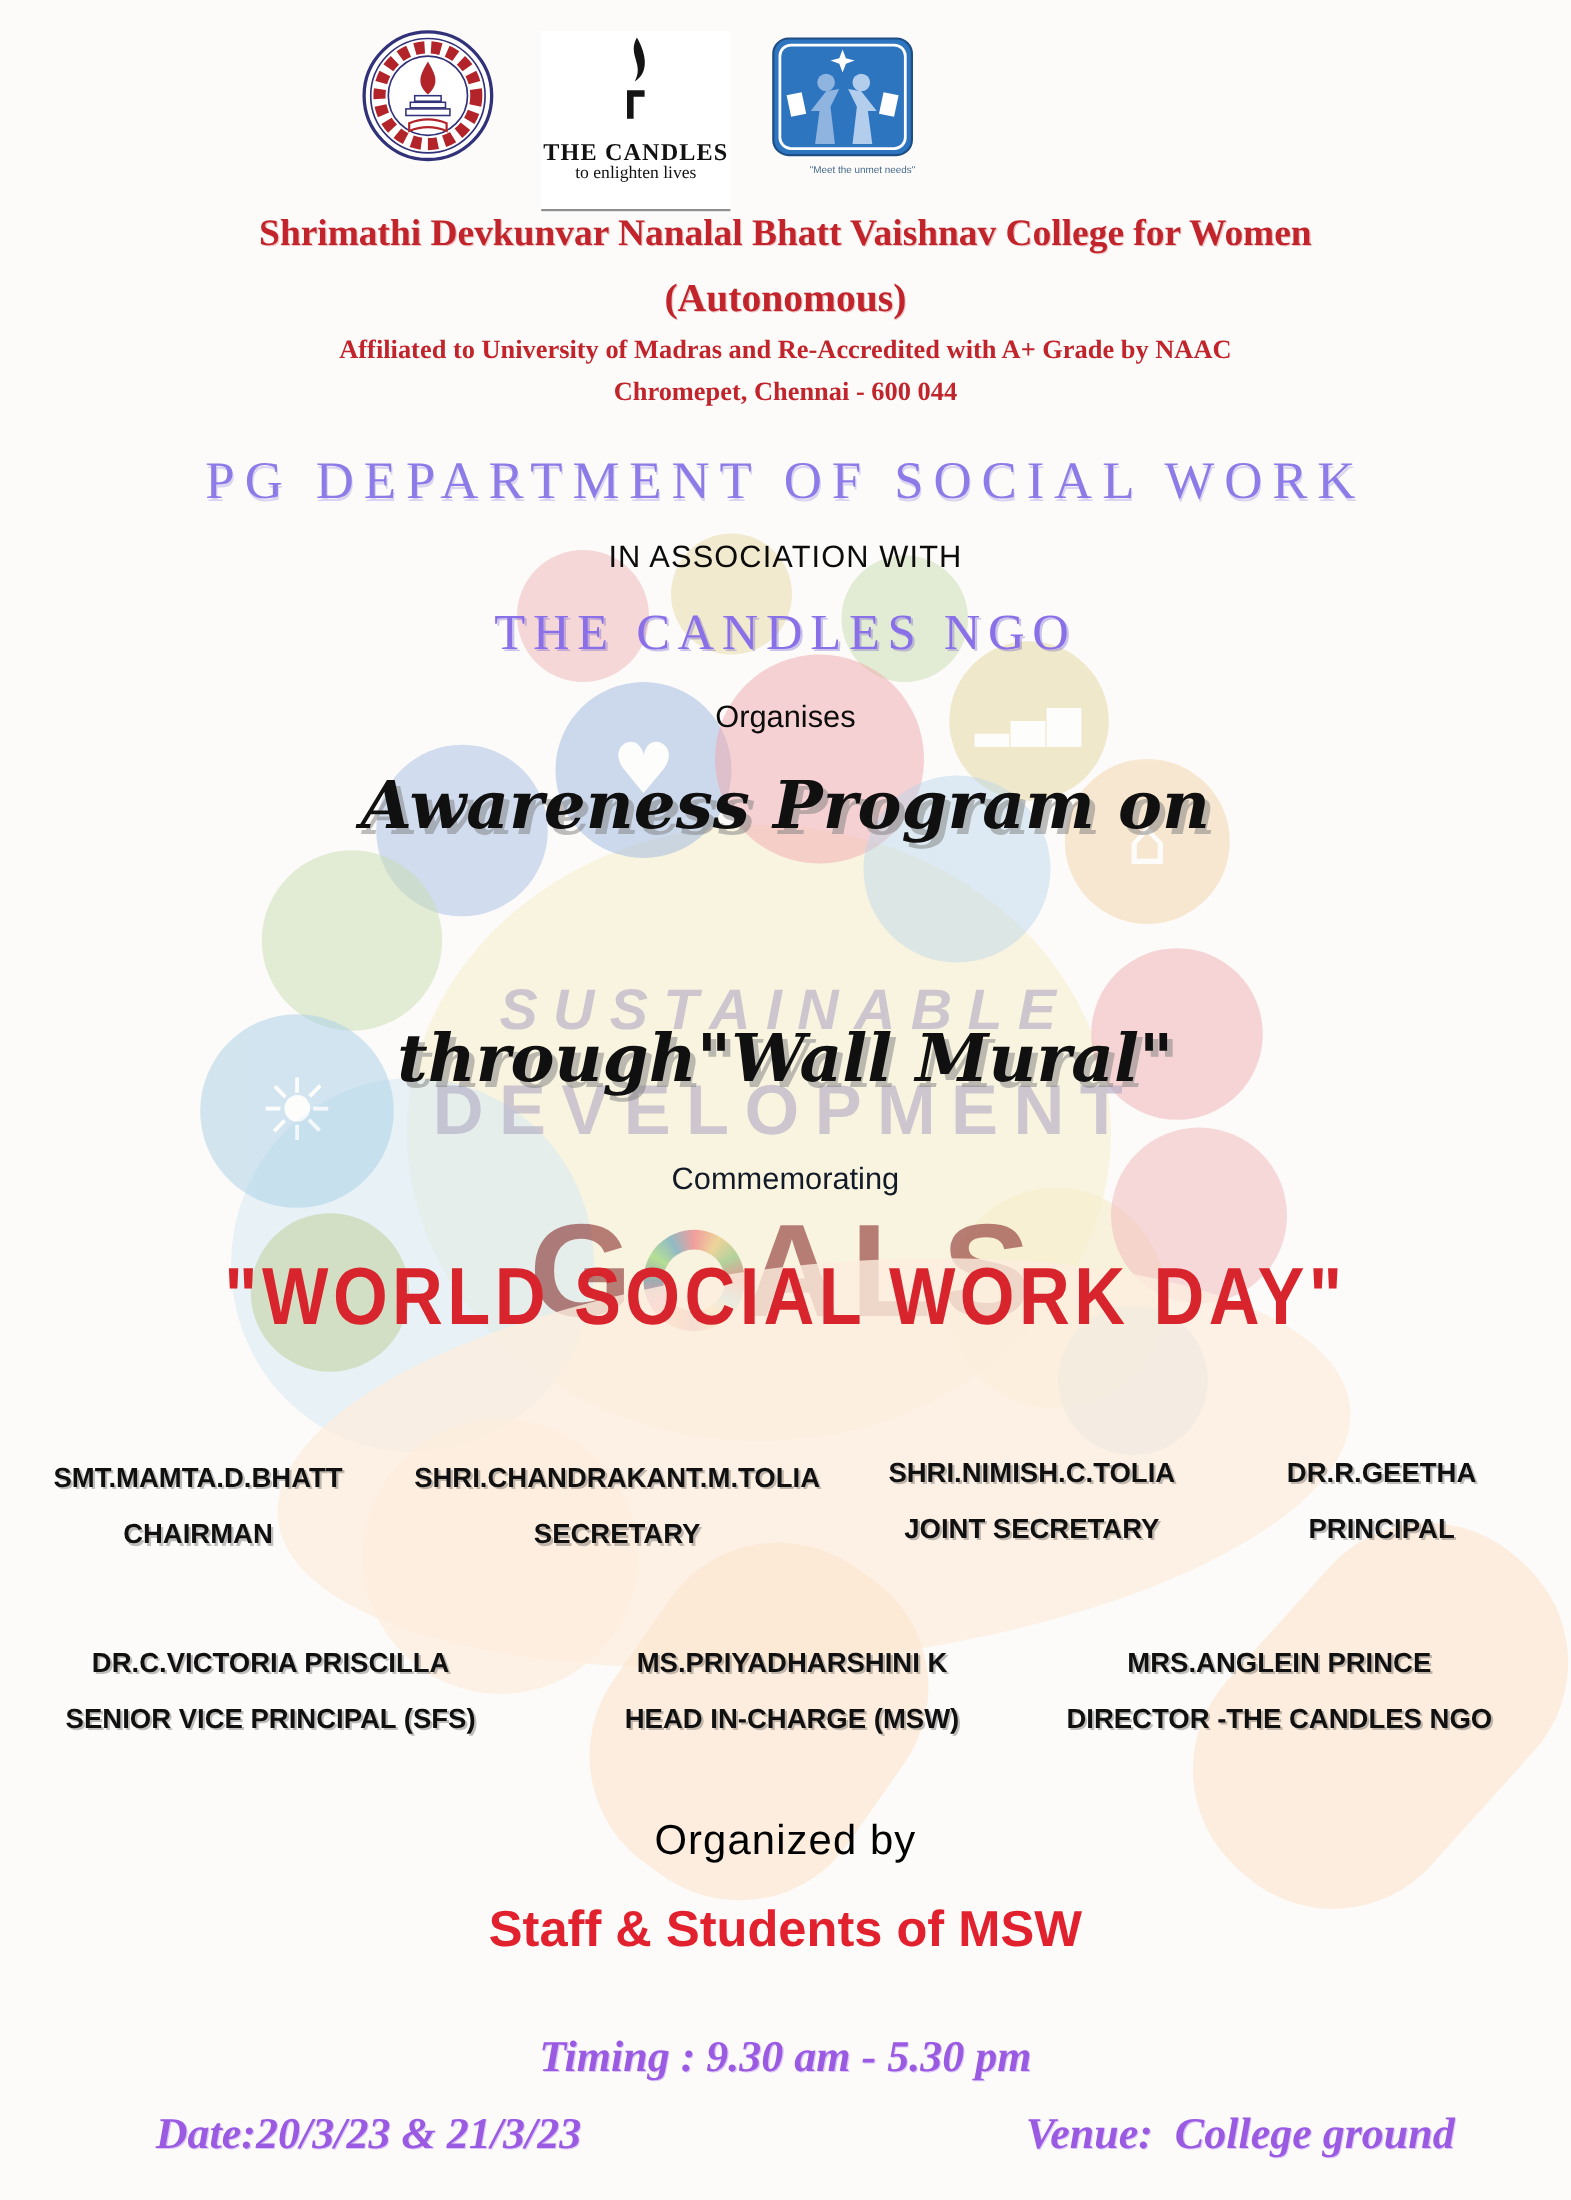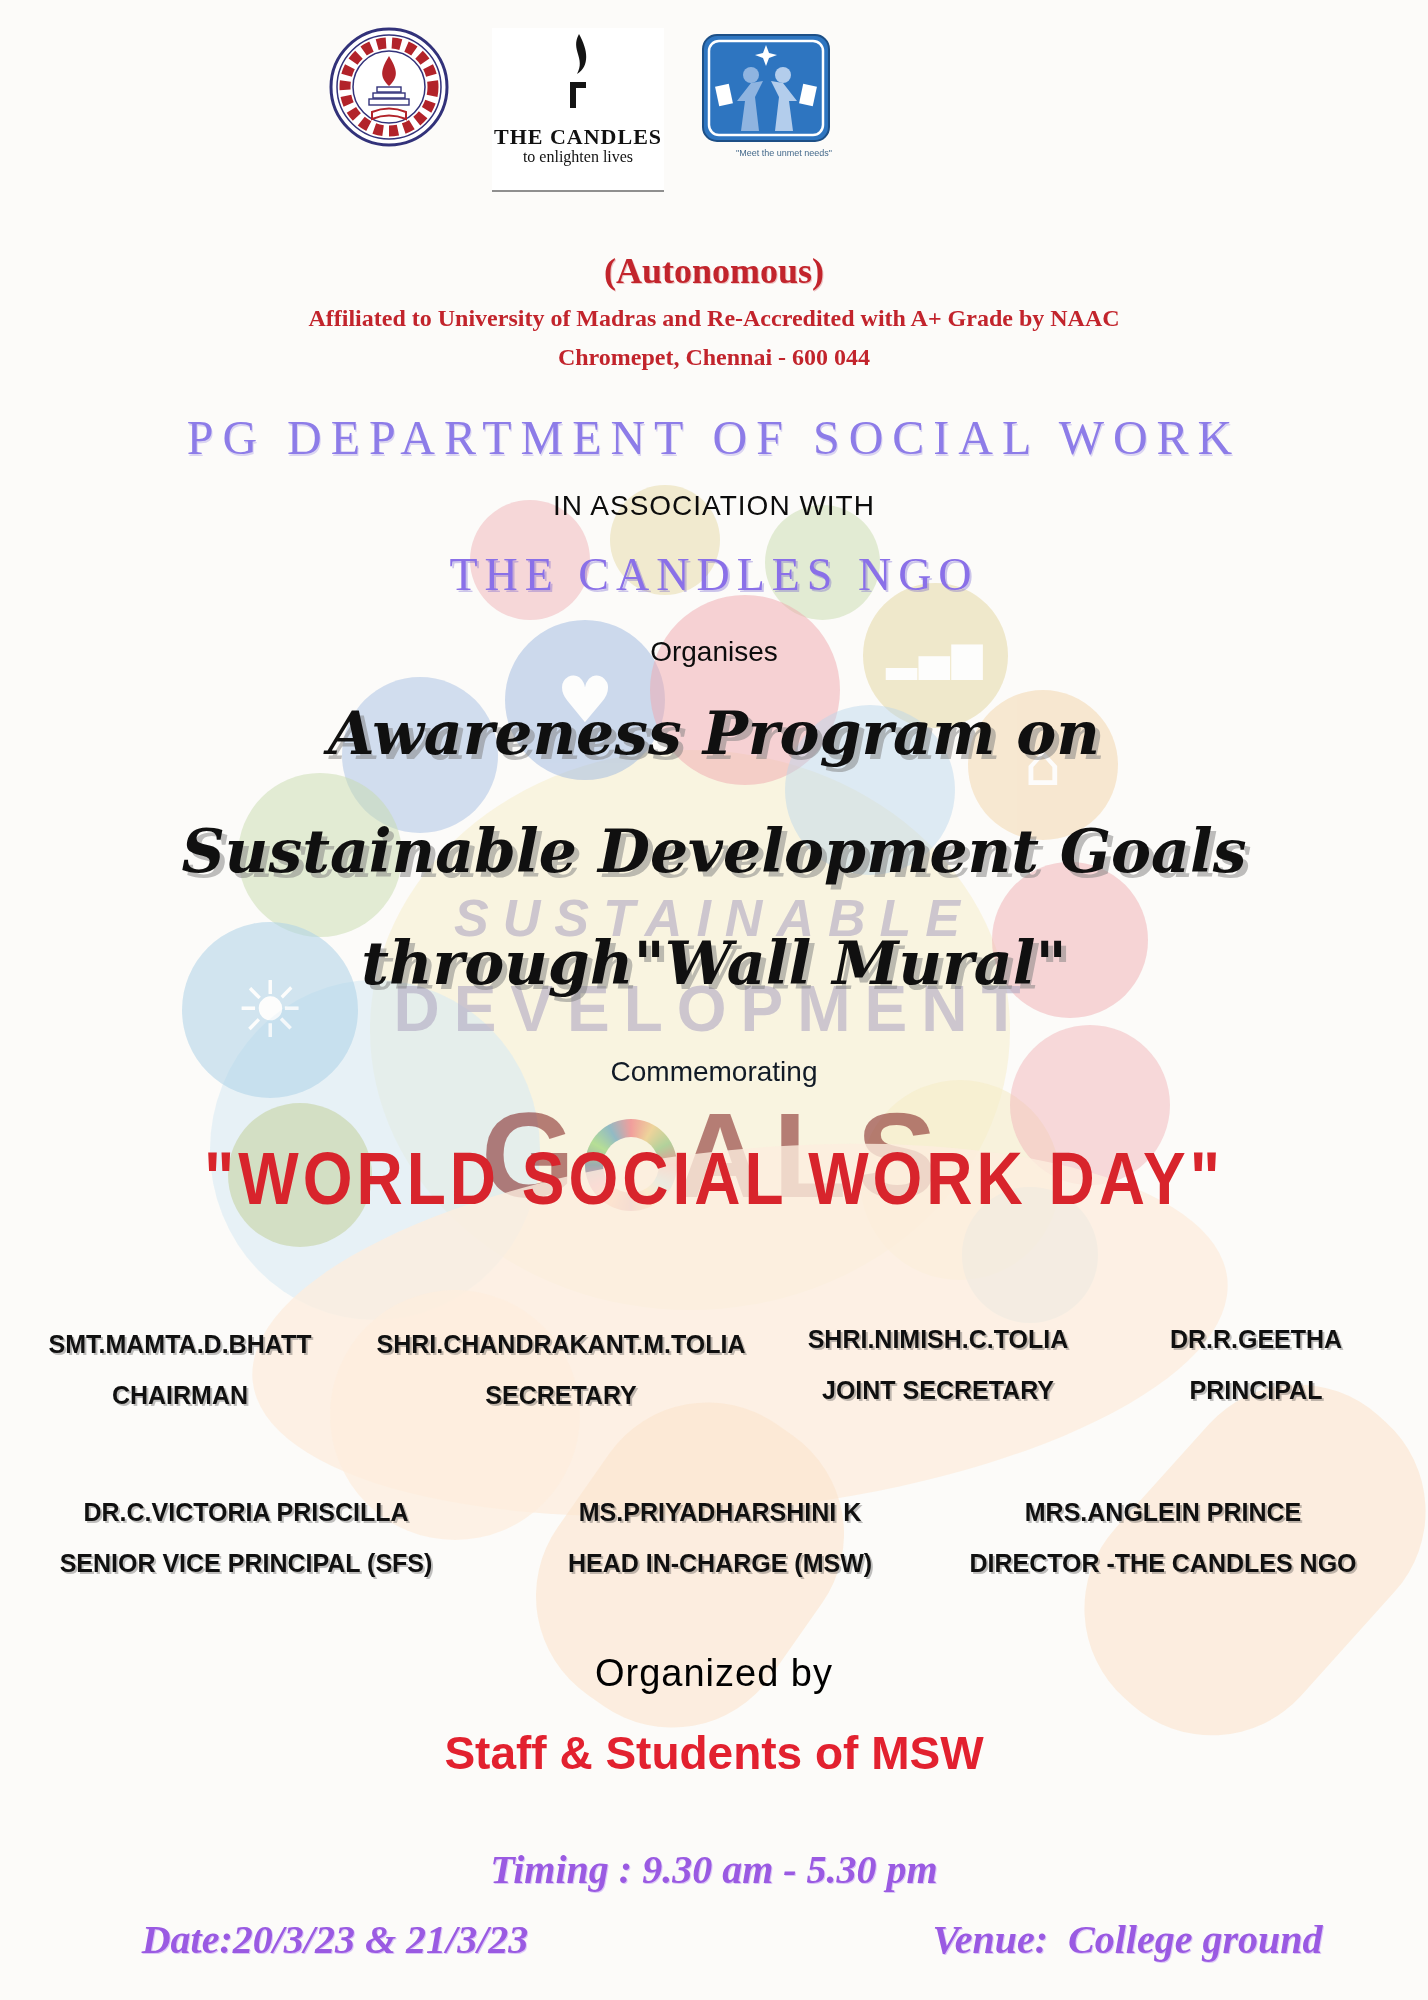--- a/index.html
+++ b/index.html
@@ -130,30 +130,30 @@
       <circle cx="50" cy="42" r="8" fill="#8fb4e0"></circle>
       <path d="M50 50 L36 68 L44 68 L40 98 L58 98 L54 64 L62 48 Z" fill="#8fb4e0"></path>
       <circle cx="82" cy="42" r="8" fill="#b3cdec"></circle>
       <path d="M82 50 L96 68 L88 68 L92 98 L74 98 L78 64 L70 48 Z" fill="#b3cdec"></path>
       <rect x="16" y="52" width="14" height="20" fill="#ffffff" transform="rotate(-12 23 62)"></rect>
       <rect x="100" y="52" width="14" height="20" fill="#ffffff" transform="rotate(12 107 62)"></rect>
     </svg>
     <div class="ngo-tag">"Meet the unmet needs"</div>
   </div>
 
+  <div class="line college">Shrimathi Devkunvar Nanalal Bhatt Vaishnav College for Women</div>
   <div class="line auto">(Autonomous)</div>
   <div class="line affil">Affiliated to University of Madras and Re-Accredited with A+ Grade by NAAC</div>
   <div class="line addr">Chromepet, Chennai - 600 044</div>
 
   <div class="line dept">PG DEPARTMENT OF SOCIAL WORK</div>
   <div class="line assoc">IN ASSOCIATION WITH</div>
   <div class="line ngoname">THE CANDLES NGO</div>
   <div class="line organises">Organises</div>
   <div class="line maintitle t1">Awareness Program on</div>
-  <div class="line maintitle t2">Sustainable Development Goals</div>
   <div class="line maintitle t3">through"Wall Mural"</div>
   <div class="line commem">Commemorating</div>
   <div class="line wswd">"WORLD SOCIAL WORK DAY"</div>
 
   <div class="dig" style="left:20px;top:1330px;width:320px;">
     <div class="dn">SMT.MAMTA.D.BHATT</div>
     <div>CHAIRMAN</div>
   </div>
   <div class="dig" style="left:361px;top:1330px;width:400px;">
     <div class="dn">SHRI.CHANDRAKANT.M.TOLIA</div>

